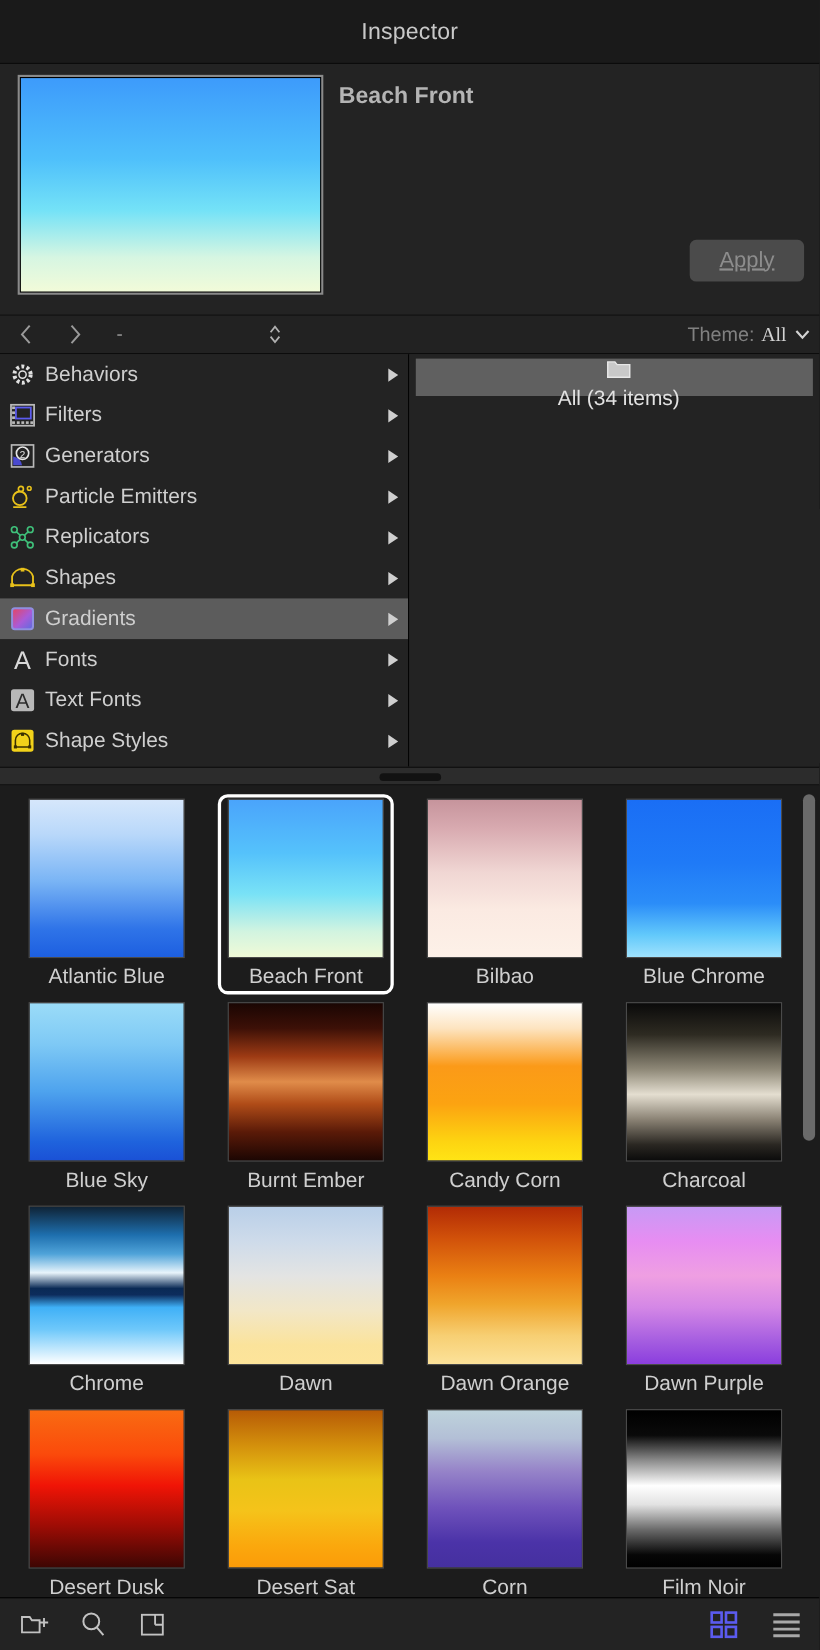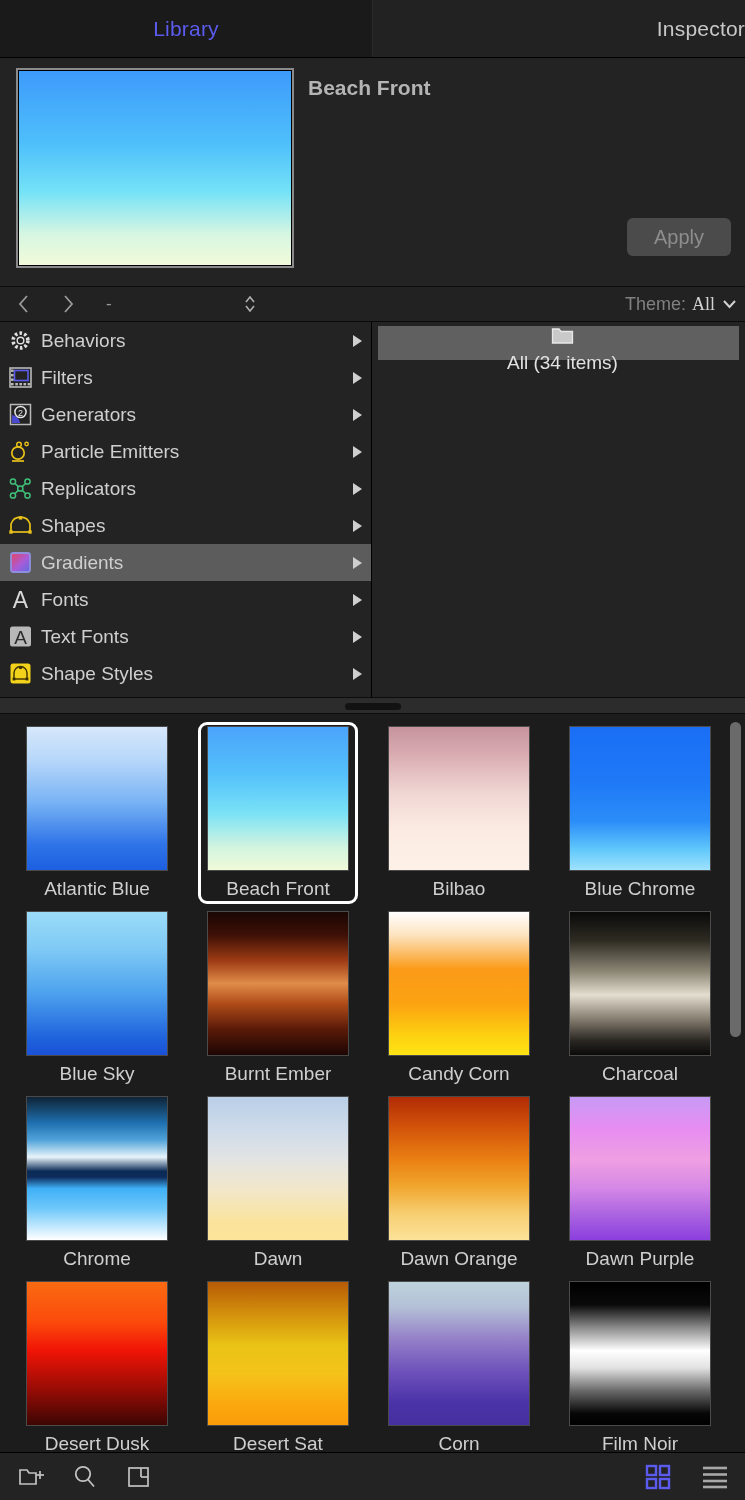--- a/index.html
+++ b/index.html
@@ -39,20 +39,21 @@
   .preview-title {
     position: absolute; left: 308px; top: 18px;
     font-size: 21px; color: #b4b4b4; font-weight: bold;
   }
   .apply-btn {
     position: absolute; right: 14px; top: 160px;
     width: 104px; height: 38px; border-radius: 6px;
     background: #4b4b4b; color: #8d8d8d;
     display: flex; align-items: center; justify-content: center;
     font-size: 20px;
+    text-decoration: underline;
   }
 
   
   .navstrip {
     flex: 0 0 35px; background: #222222; position: relative;
     border-bottom: 1px solid #0a0a0a;
     display: flex; align-items: center;
   }
   .nav-ico { color: #9a9a9a; font-size: 21px; line-height: 1;
              display: flex; align-items: center; justify-content: center; }
@@ -136,23 +137,20 @@
   .bb-left { display: flex; align-items: center; gap: 28px; padding-left: 18px; }
   .bb-right { position: absolute; right: 16px; display: flex; align-items: center; gap: 30px; }
   .icon-btn { display: flex; align-items: center; justify-content: center; }
 </style>
 </head>
 <body>
 
 <div class="app">
 
   <div class="tabbar">
-    <div class="tab active">
-      <span>Library</span>
-    </div>
     <div class="tab">
       <span>Inspector</span>
     </div>
   </div>
 
   <div class="preview">
     <div class="thumbwrap">
       <div class="grad" id="preview-grad" style="background: linear-gradient(rgb(61, 155, 251) 0%, rgb(79, 192, 251) 38%, rgb(116, 226, 247) 62%, rgb(214, 246, 226) 84%, rgb(242, 251, 217) 100%);"></div>
     </div>
     <div class="preview-title">Beach Front</div>

